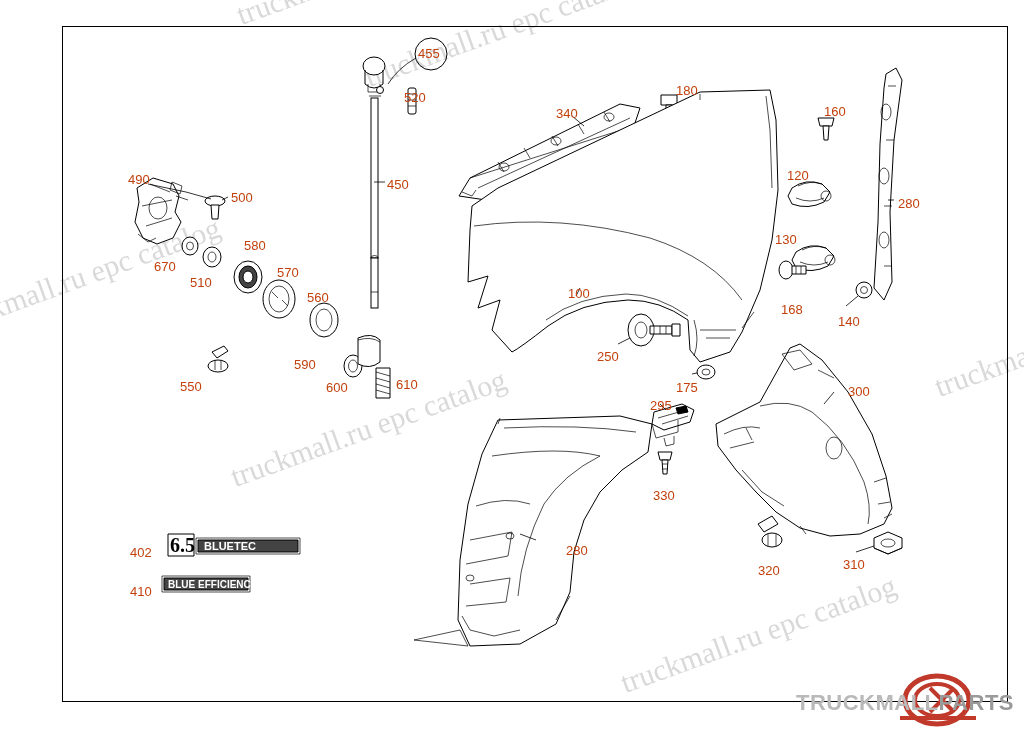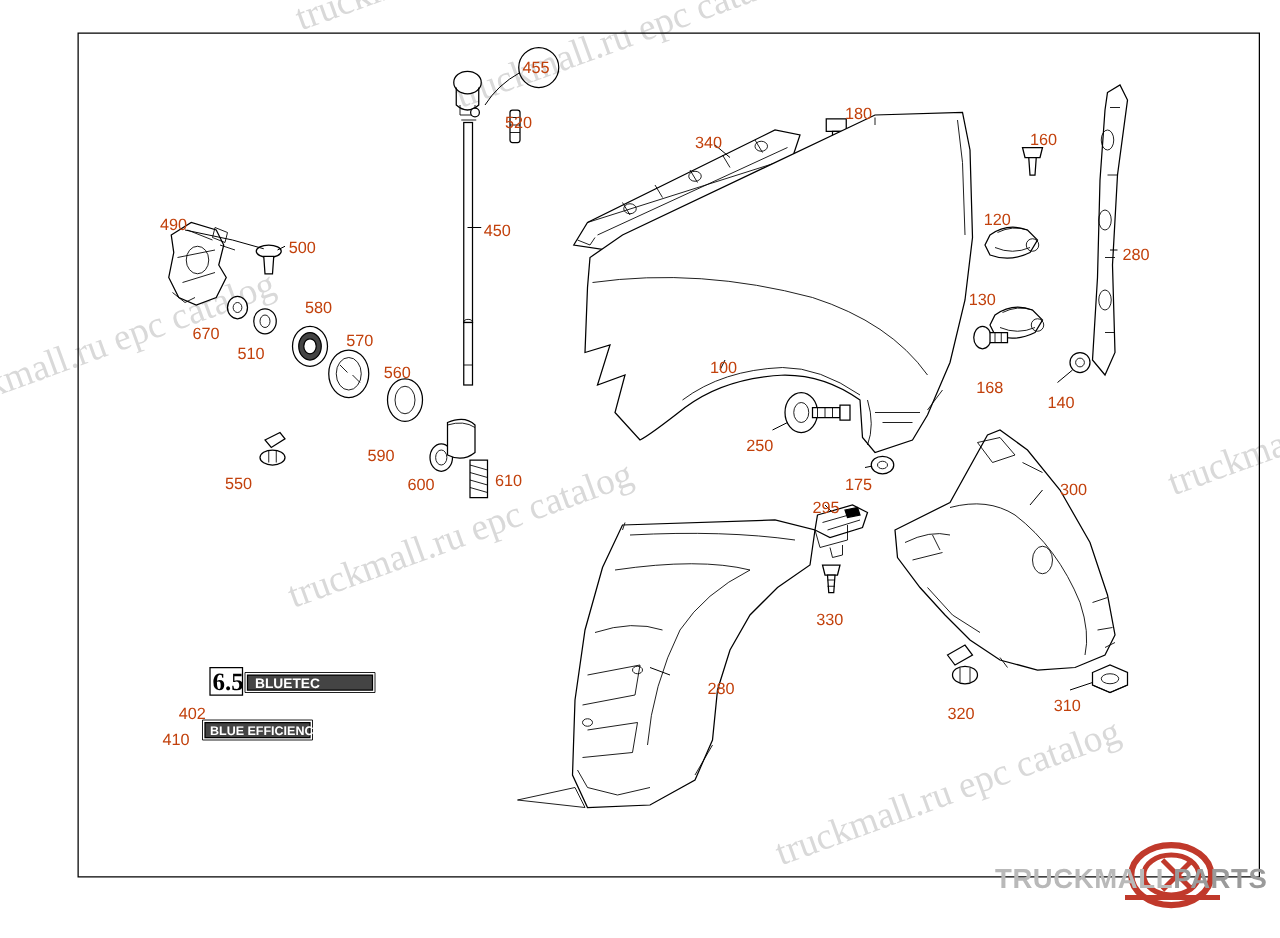--- a/index.html
+++ b/index.html
@@ -360,20 +360,20 @@
   <div class="lbl" style="left:396px; top:377px;">610</div>
   <div class="lbl" style="left:597px; top:349px;">250</div>
   <div class="lbl" style="left:180px; top:379px;">550</div>
   <div class="lbl" style="left:676px; top:380px;">175</div>
   <div class="lbl" style="left:650px; top:398px;">295</div>
   <div class="lbl" style="left:848px; top:384px;">300</div>
   <div class="lbl" style="left:653px; top:488px;">330</div>
   <div class="lbl" style="left:542px; top:543px;margin-left:24px;">280</div>
   <div class="lbl" style="left:758px; top:563px;">320</div>
   <div class="lbl" style="left:843px; top:557px;">310</div>
-  <div class="lbl" style="left:130px; top:563px;margin-left:13px;">402</div>
+  <div class="lbl" style="left:130px; top:545px;">402</div>
   <div class="lbl" style="left:130px; top:584px;">410</div>
 
   <div class="logo-text">
     <span>TRUCKMALL</span><b>PARTS</b>
   </div>
 
 </div>
 
 </body></html>

